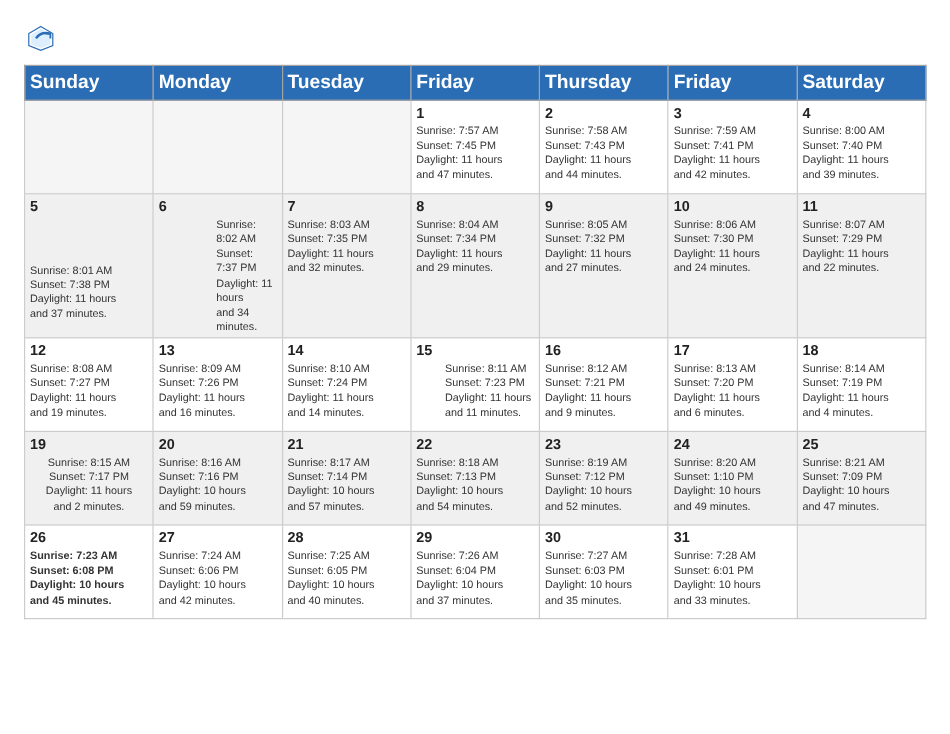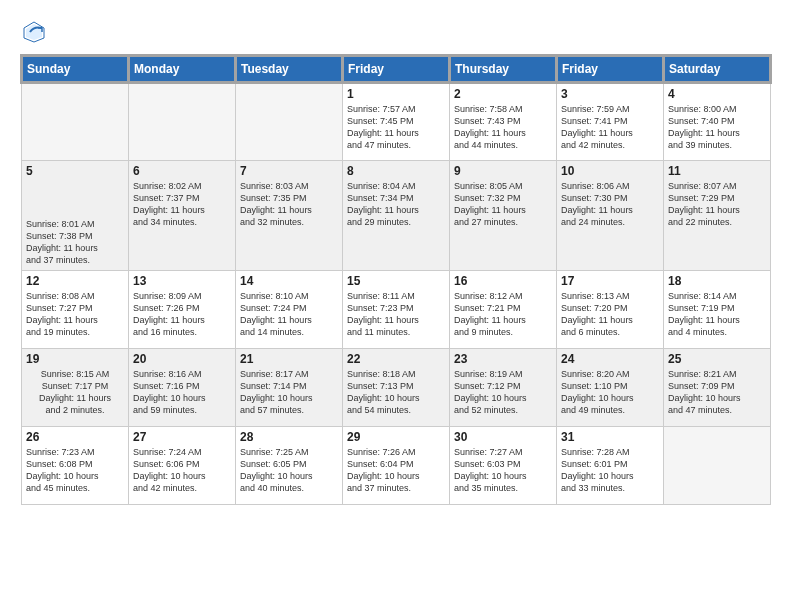--- a/index.html
+++ b/index.html
@@ -60,25 +60,25 @@
       color: #444;
     }
     .calendar {
       width: 100%;
       border-collapse: collapse;
       border: 1px solid #ccc;
     }
     .calendar th {
       background: #2a6db5;
       color: #fff;
-      font-size: 12px;
+      font-size: 16px;
       font-weight: bold;
       padding: 5px 4px;
       text-align: left;
-      border: 3px solid #a3a3a3;
+      border: 1px solid #a3a3a3;
     }
     .calendar td {
       vertical-align: top;
       border: 1px solid #ccc;
       padding: 3px 4px;
       width: calc(100% / 7);
       height: 78px;
       background: #fff;
       font-size: 9.5px;
       color: #333;
@@ -174,21 +174,21 @@
         <tr class="row-shaded">
           <td>
             <div class="day-num">5</div>
             <div class="day-info" style="white-space: pre-line; margin-top: 40px;">Sunrise: 8:01 AM
 Sunset: 7:38 PM
 Daylight: 11 hours
 and 37 minutes.</div>
           </td>
           <td>
             <div class="day-num">6</div>
-            <div class="day-info" style="white-space: pre-line;">Sunrise: 8:02 AM
+            <div class="day-info" style="white-space: pre-line; margin-left: 48px;">Sunrise: 8:02 AM
 Sunset: 7:37 PM
 Daylight: 11 hours
 and 34 minutes.</div>
           </td>
           <td>
             <div class="day-num">7</div>
             <div class="day-info" style="white-space: pre-line;">Sunrise: 8:03 AM
 Sunset: 7:35 PM
 Daylight: 11 hours
 and 32 minutes.</div>
@@ -239,21 +239,21 @@
           </td>
           <td>
             <div class="day-num">14</div>
             <div class="day-info" style="white-space: pre-line;">Sunrise: 8:10 AM
 Sunset: 7:24 PM
 Daylight: 11 hours
 and 14 minutes.</div>
           </td>
           <td>
             <div class="day-num">15</div>
-            <div class="day-info" style="white-space: pre-line;">Sunrise: 8:11 AM
+            <div class="day-info" style="white-space: pre-line; margin-left: 24px;">Sunrise: 8:11 AM
 Sunset: 7:23 PM
 Daylight: 11 hours
 and 11 minutes.</div>
           </td>
           <td>
             <div class="day-num">16</div>
             <div class="day-info" style="white-space: pre-line;">Sunrise: 8:12 AM
 Sunset: 7:21 PM
 Daylight: 11 hours
 and 9 minutes.</div>
@@ -320,21 +320,21 @@
             <div class="day-num">25</div>
             <div class="day-info" style="white-space: pre-line;">Sunrise: 8:21 AM
 Sunset: 7:09 PM
 Daylight: 10 hours
 and 47 minutes.</div>
           </td>
         </tr>
         <tr>
           <td>
             <div class="day-num">26</div>
-            <div class="day-info" style="white-space: pre-line;">Sunrise: 7:23 AM
+            <div class="day-info" style="white-space: pre-line; font-weight: bold;">Sunrise: 7:23 AM
 Sunset: 6:08 PM
 Daylight: 10 hours
 and 45 minutes.</div>
           </td>
           <td>
             <div class="day-num">27</div>
             <div class="day-info" style="white-space: pre-line;">Sunrise: 7:24 AM
 Sunset: 6:06 PM
 Daylight: 10 hours
 and 42 minutes.</div>

